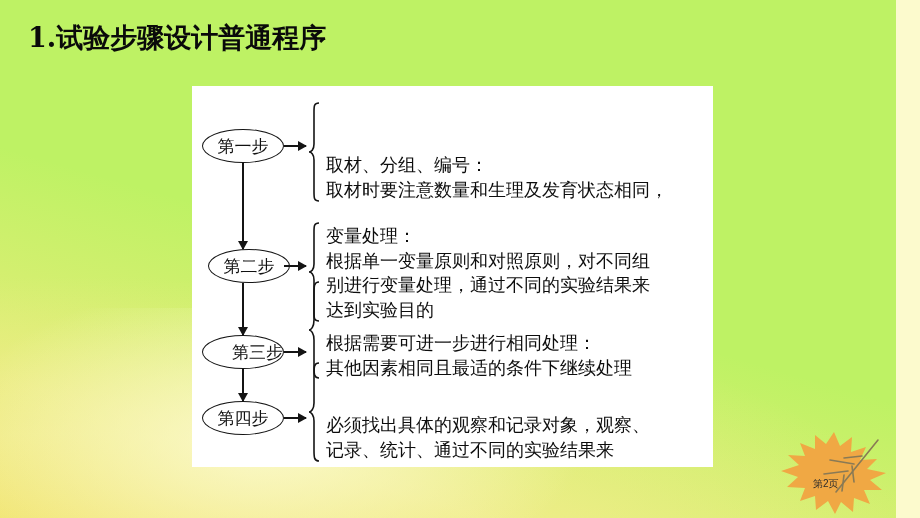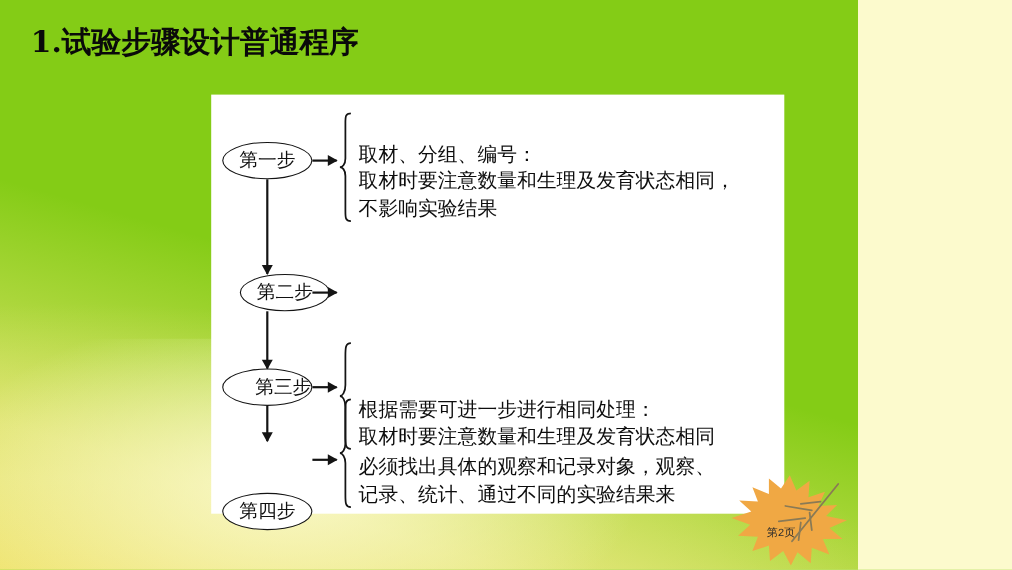--- a/index.html
+++ b/index.html
@@ -9,23 +9,23 @@
   body {
     width: 920px;
     height: 518px;
     overflow: hidden;
     font-family: "Liberation Serif", "DejaVu Serif", serif;
     background: #fcfacd;
   }
 
   #slide {
     position: relative;
-    width: 780px;
+    width: 896px;
     height: 518px;
-    background: #84cc16;
+    background: #bef264;
     overflow: hidden;
   }
 
   
   .bg-wash {
     position: absolute;
     inset: 0;
     background:
       radial-gradient(140% 90% at 8% 118%, rgba(242,226,105,0.95) 0%, rgba(247,237,150,0.55) 38%, rgba(252,250,205,0) 72%),
       linear-gradient(196deg, rgba(252,250,205,0) 52%, rgba(246,234,130,0.70) 82%, rgba(242,226,100,0.85) 100%);
@@ -84,23 +84,23 @@
   }
   .step span {
     font-family: "DejaVu Serif", "Liberation Serif", serif;
     font-size: 17px;
     color: #111;
     line-height: 1;
     white-space: nowrap;
   }
 
   .step-1 { left: 10px; top: 43px; }
-  .step-2 { left: 26px; top: 163px; }
+  .step-2 { left: 16px; top: 163px; }
   .step-3 { left: 10px; top: 249px; justify-content: flex-end; }
-  .step-4 { left: 10px; top: 315px; margin-top: 47px; }
+  .step-4 { left: 10px; top: 315px; }
 
   
   .vline {
     position: absolute;
     left: 50px;
     width: 1.6px;
     background: #141414;
   }
   .vline .head {
     position: absolute;
@@ -160,37 +160,37 @@
   .lines .ln {
     font-family: "DejaVu Serif", "Liberation Serif", serif;
     font-size: 18px;
     line-height: 24.5px;
     color: #0d0d0d;
     white-space: nowrap;
   }
 
   .block-1 { top: 2px;   height: 114px; }
   .block-2 { top: 122px; height: 114px; }
-  .block-3 { top: 240px; height: 54px; margin-top: 30px;  }
+  .block-3 { top: 240px; height: 54px;  }
   .block-4 { top: 296px; height: 80px;  }
 
   
   .leaf {
     position: absolute;
     right: 6px;
     bottom: 2px;
     width: 112px;
     height: 86px;
   }
   .leaf svg { display: block; }
   .leaf-num {
     position: absolute;
     left: 35px;
     top: 47px;
-    font-family: Liberation Mono, monospace;
+    font-family: Liberation Sans, sans-serif;
     font-size: 10px;
     color: #2b2b2b;
     white-space: nowrap;
   }
 </style>
 </head>
 <body>
 
 <div id="slide">
 
@@ -240,34 +240,46 @@
 
       <div class="block block-1">
         <span class="brace">
           <svg viewBox="0 0 13 100" preserveAspectRatio="none">
             <path d="M11 1 C6 1 6 4 6 10 L6 42 C6 48 3 50 1 50 C3 50 6 52 6 58 L6 90 C6 96 6 99 11 99" fill="none" stroke="#141414" stroke-width="1.6" vector-effect="non-scaling-stroke"></path>
           </svg>
         </span>
         <span class="lines">
           <span class="ln">取材、分组、编号：</span>
           <span class="ln">取材时要注意数量和生理及发育状态相同，</span>
-          <span class="ln">不影响实验结果</span>
-        </span>
-      </div>
-
+        </span>
+      </div>
+
+      <div class="block block-2">
+        <span class="brace">
+          <svg viewBox="0 0 13 100" preserveAspectRatio="none">
+            <path d="M11 1 C6 1 6 4 6 10 L6 42 C6 48 3 50 1 50 C3 50 6 52 6 58 L6 90 C6 96 6 99 11 99" fill="none" stroke="#141414" stroke-width="1.6" vector-effect="non-scaling-stroke"></path>
+          </svg>
+        </span>
+        <span class="lines">
+          <span class="ln">变量处理：</span>
+          <span class="ln">根据单一变量原则和对照原则，对不同组</span>
+          <span class="ln">别进行变量处理，通过不同的实验结果来</span>
+          <span class="ln">达到实验目的</span>
+        </span>
+      </div>
 
       <div class="block block-3">
         <span class="brace">
           <svg viewBox="0 0 13 100" preserveAspectRatio="none">
             <path d="M11 2 C6 2 6 6 6 14 L6 40 C6 47 3 50 1 50 C3 50 6 53 6 60 L6 86 C6 94 6 98 11 98" fill="none" stroke="#141414" stroke-width="1.6" vector-effect="non-scaling-stroke"></path>
           </svg>
         </span>
         <span class="lines">
           <span class="ln">根据需要可进一步进行相同处理：</span>
-          <span class="ln">取材时要注意数量和生理及发育状态相同</span>
+          <span class="ln">其他因素相同且最适的条件下继续处理</span>
         </span>
       </div>
 
       <div class="block block-4">
         <span class="brace">
           <svg viewBox="0 0 13 100" preserveAspectRatio="none">
             <path d="M11 1 C6 1 6 5 6 12 L6 41 C6 47 3 50 1 50 C3 50 6 53 6 59 L6 88 C6 95 6 99 11 99" fill="none" stroke="#141414" stroke-width="1.6" vector-effect="non-scaling-stroke"></path>
           </svg>
         </span>
         <span class="lines">

